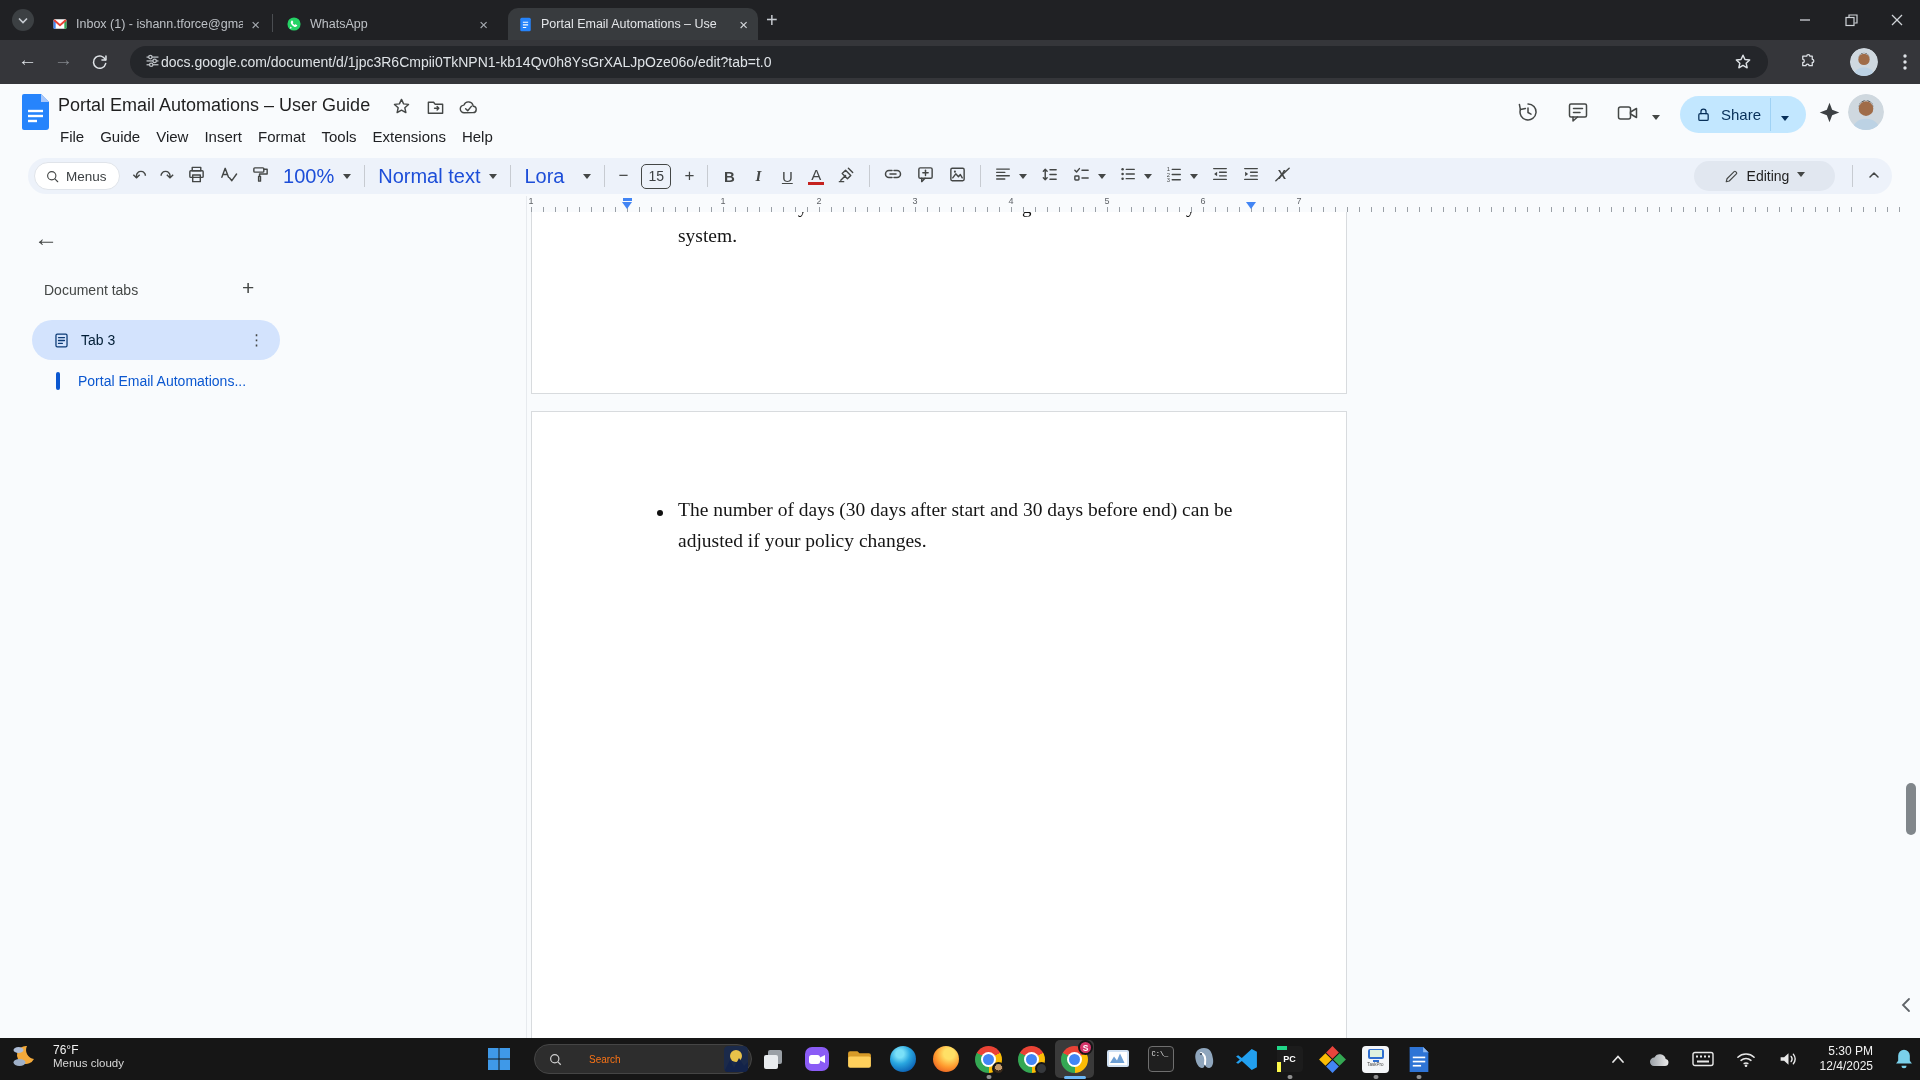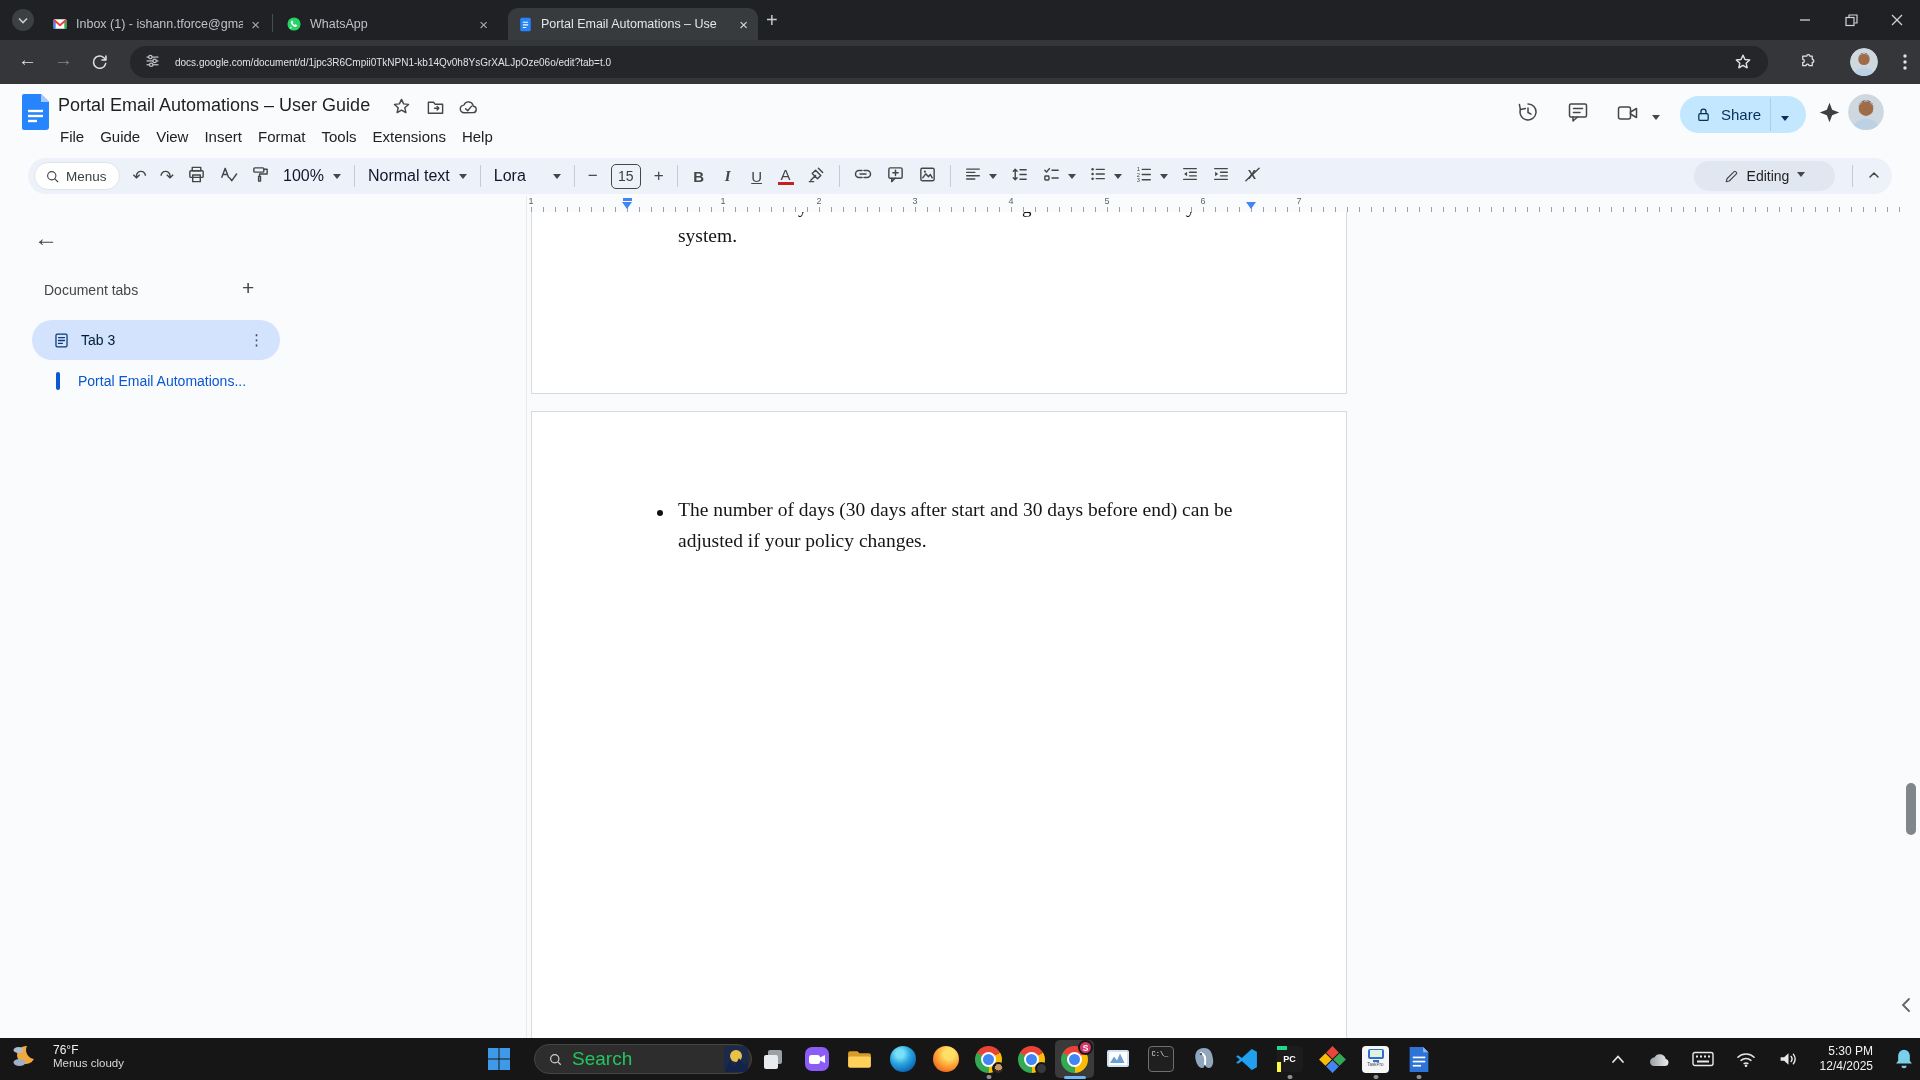--- a/index.html
+++ b/index.html
@@ -13,37 +13,37 @@
   .btab{position:absolute;top:8px;height:32px;display:flex;align-items:center;padding:0 10px;color:#bdc1c6;font-size:12.5px;overflow:hidden;white-space:nowrap}
   .btab .ttl{flex:1;overflow:hidden;margin:0 8px;white-space:nowrap}
   .btab.active{background:#383b3e;color:#e4e6e9;border-radius:10px 10px 0 0}
   .tclose{font-size:15px;color:#a6abb1;cursor:default;flex:0 0 auto}
   .tabsep{position:absolute;top:14px;width:1px;height:18px;background:#4a4d51}
   .winbtn{width:46px;height:40px;display:flex;align-items:center;justify-content:center}
   .urlrow{position:absolute;top:40px;left:0;width:1920px;height:44px;background:#35363a}
   .navarrow{font-size:19px;color:#dfe3e7}
   .navarrow.dis{color:#82868b}
   .omnibox{position:absolute;left:130px;top:6px;width:1638px;height:32px;background:#24262a;border-radius:16px;display:flex;align-items:center}
-  .urltext{color:#dfe3e7;font-size:10px;margin-left:14px}
+  .urltext{color:#dfe3e7;font-size:14px;}
   .ic{stroke:#444746;fill:none;stroke-width:1.5;stroke-linecap:round;stroke-linejoin:round}
   .icw{stroke:#dfe3e7;fill:none;stroke-width:1.6;stroke-linecap:round;stroke-linejoin:round}
 
   
   .dheader{position:absolute;top:84px;left:0;width:1876px;height:72px;background:#f9fbfd}
   .dtitle{font-size:18px;color:#1f1f1f}
   .menubar{position:absolute;left:52px;top:42px;display:flex;align-items:center}
   .menu-item{font-size:15px;color:#202124;padding:2px 8px;border-radius:4px}
   .sharepill{position:absolute;left:1680px;top:12px;width:126px;height:37px;background:#c2e7ff;border-radius:19px;display:flex;align-items:center}
   .avatar{border-radius:50%;overflow:hidden}
 
   
   .tbrow{position:absolute;top:156px;left:0;width:1920px;height:40px;background:#f9fbfd}
   .tbpill{position:absolute;left:28px;top:2px;width:1864px;height:36px;background:#edf2fa;border-radius:18px;display:flex;align-items:center;gap:13px;padding-left:6px}
   .menuspill{display:flex;align-items:center;gap:6px;background:#fff;border:1px solid #e0e4ea;border-radius:14px;height:28px;padding:0 12px 0 10px;font-size:13.5px;color:#3c4043}
-  .tbt{font-size:16px;color:#0f172a}
+  .tbt{font-size:20px;color:#1d4ed8}
   .caret{width:0;height:0;border:4px solid transparent;border-top:5px solid #444746;margin-top:5px}
   .tbsep{width:1px;height:22px;background:#c7cbd1}
   .fsbox{width:30px;height:25px;border:1.5px solid #444746;border-radius:5px;display:flex;align-items:center;justify-content:center;font-size:14px;color:#3c4043}
   .bi{font-size:15px;color:#444746;font-weight:bold;width:16px;text-align:center}
   .editpill{position:absolute;left:1694px;top:5px;width:141px;height:30px;background:#e1e7f0;border-radius:15px;display:flex;align-items:center;justify-content:center;gap:8px;font-size:14px;color:#1f1f1f}
 
   
   .content{position:absolute;top:196px;left:0;width:1920px;height:842px;background:#f9fbfd}
   .sidebar{position:absolute;left:0;top:0;width:527px;height:842px;background:#f9fbfd;border-right:1px solid #e7eaee}
   .tabpill{position:absolute;left:32px;top:124px;width:248px;height:40px;background:#d3e3fd;border-radius:20px;display:flex;align-items:center}
@@ -501,21 +501,21 @@
             <rect x="13.5" y="13.5" width="10.5" height="10.5"></rect>
           </g>
         </svg>
     </div>
 
     <div class="s" style="left:534px;top:6px;width:218px;height:30px;background:#2d2d2d;border:1px solid #454545;border-radius:15px;display:flex;align-items:center">
       <svg width="15" height="15" viewBox="0 0 20 20" style="margin-left:13px">
           <circle cx="9" cy="9" r="5.5" fill="none" stroke="#d0d0d0" stroke-width="1.6"></circle>
           <line x1="13.2" y1="13.2" x2="17" y2="17" stroke="#d0d0d0" stroke-width="1.6"></line>
         </svg>
-      <span style="margin-left:9px;font-size:19px;color:#22c55e">Search</span>
+      <span style="margin-left:26px;font-size:10px;color:#f97316">Search</span>
       <svg width="24" height="26" viewBox="0 0 24 26" style="margin-left:auto;margin-right:3px;border-radius:4px">
           <rect width="24" height="26" rx="4" fill="#1b2a4a"></rect>
           <circle cx="12" cy="10" r="6" fill="#e8c24a"></circle>
           <path d="M0 26 6 14 10 22 15 12 20 20 24 16 v10z" fill="#13234a"></path>
         </svg>
     </div>
 
     <div class="s" style="left:752px;top:0;display:flex">
       <div class="tb-slot">
         <svg width="25" height="25" viewBox="0 0 25 25">

